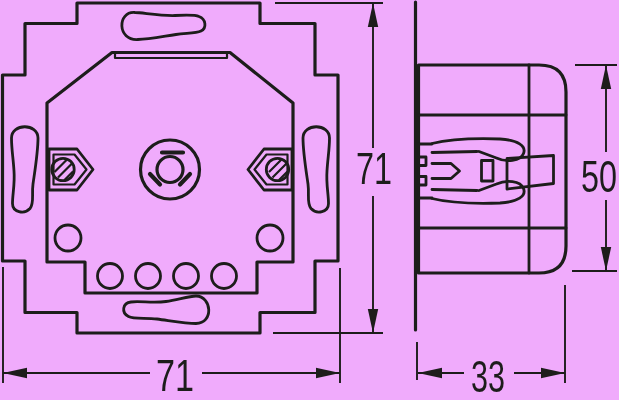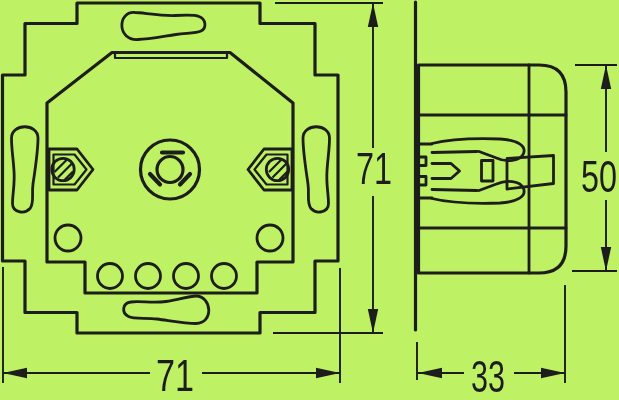--- a/index.html
+++ b/index.html
@@ -1,16 +1,16 @@
 <!DOCTYPE html>
 <html><head>
 <meta charset="utf-8">
 <style>
   html,body{margin:0;padding:0;background:#fff;}
-  .stage{position:relative;width:619px;height:400px;background:#bef264;overflow:hidden;
+  .stage{position:relative;width:619px;height:400px;background:#f0abfc;overflow:hidden;
          font-family:"Liberation Sans", sans-serif;}
   svg{display:block;}
   .dim-text{font-family:"Liberation Sans", sans-serif;font-size:44px;fill:#1d1d1b;}
   .ol{stroke:#1d1d1b;fill:none;stroke-width:3.2;stroke-linejoin:round;stroke-linecap:round;}
   .md{stroke:#1d1d1b;fill:none;stroke-width:2.8;stroke-linejoin:round;stroke-linecap:round;}
   .tn{stroke:#1d1d1b;fill:none;stroke-width:2.2;stroke-linejoin:round;}
   .dim{stroke:#1d1d1b;fill:none;stroke-width:1.9;}
   .arrow{fill:#1d1d1b;stroke:none;}
 </style>
 </head>

